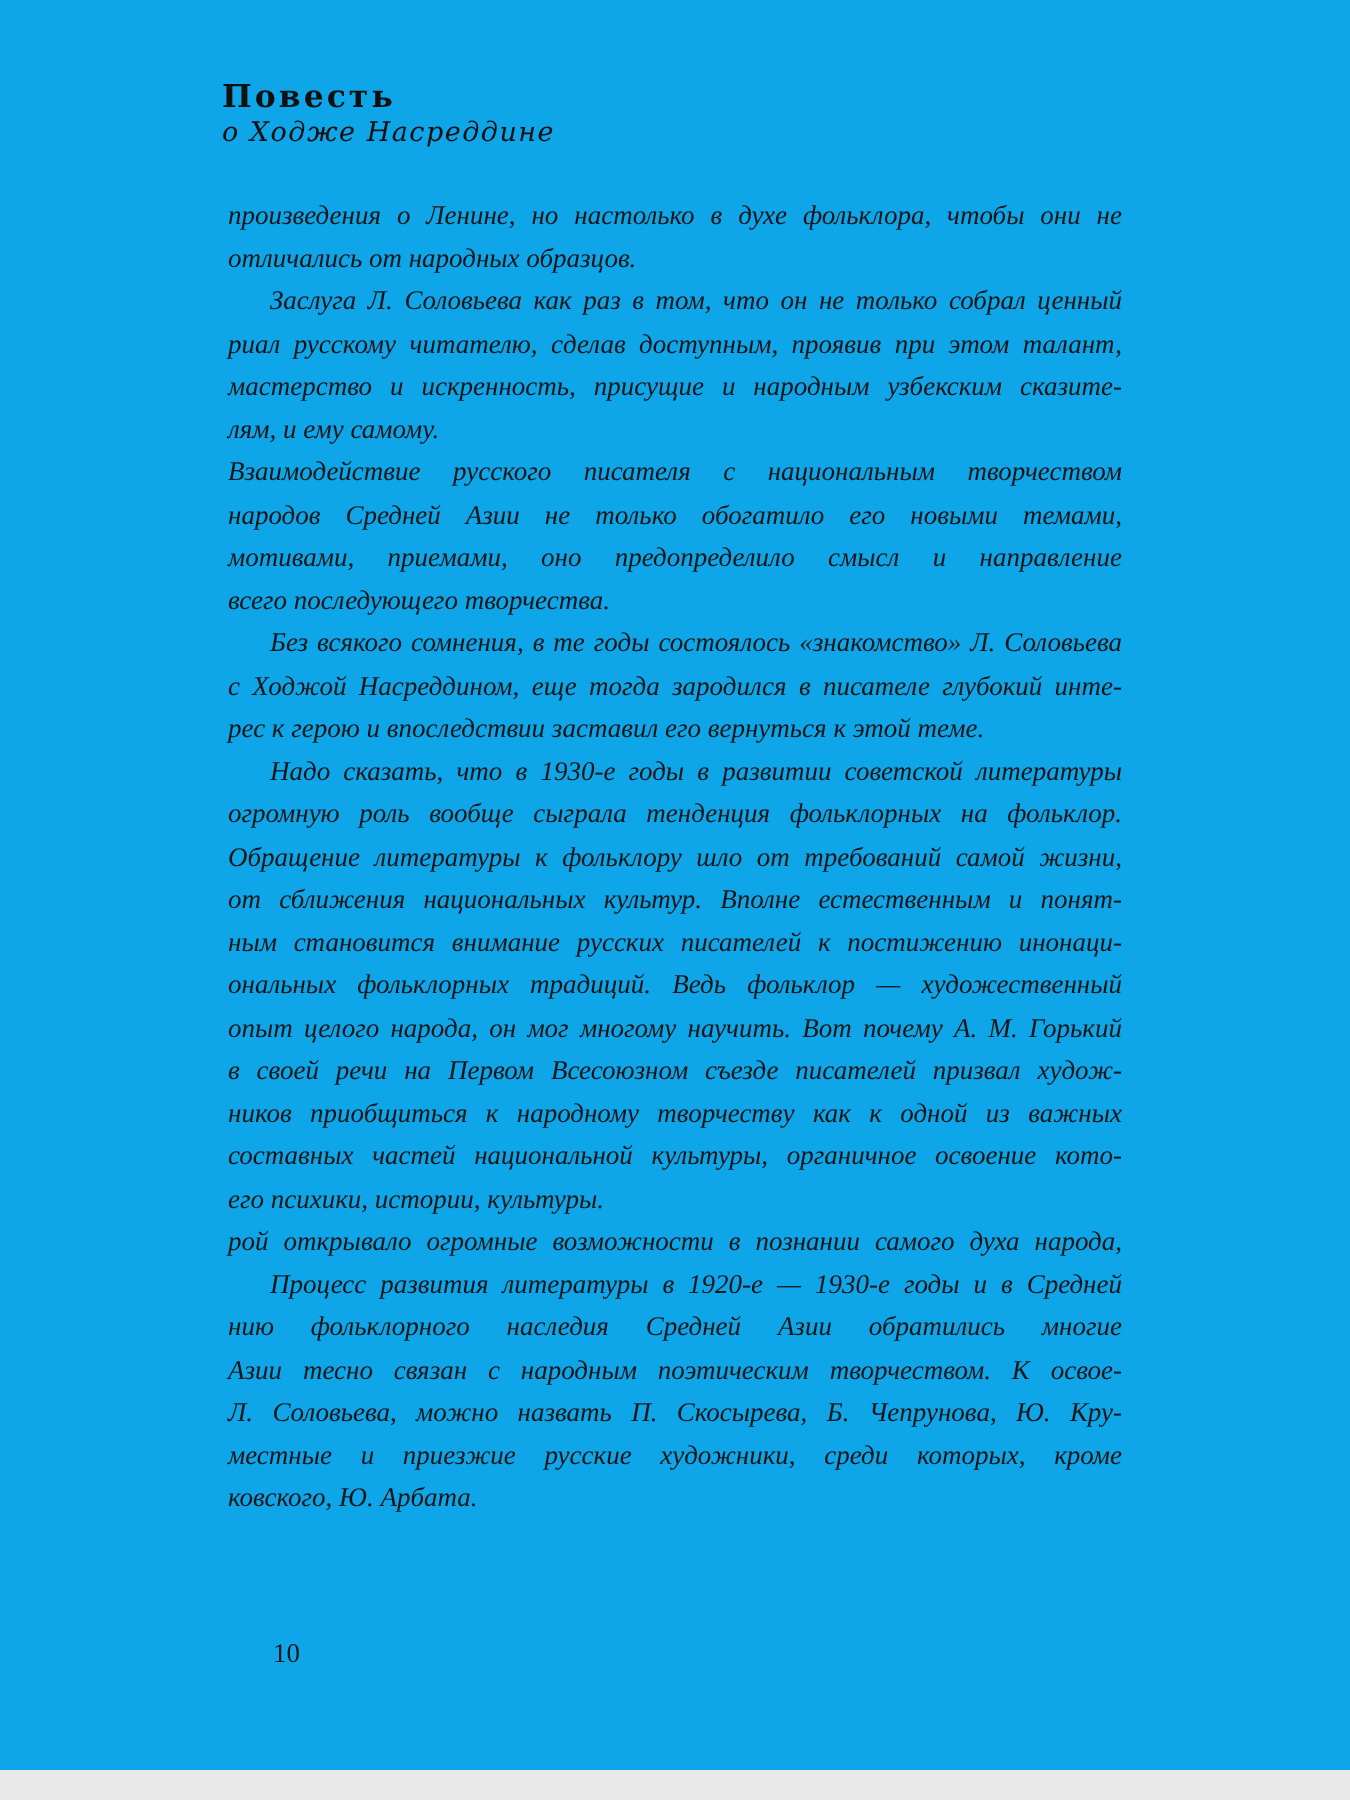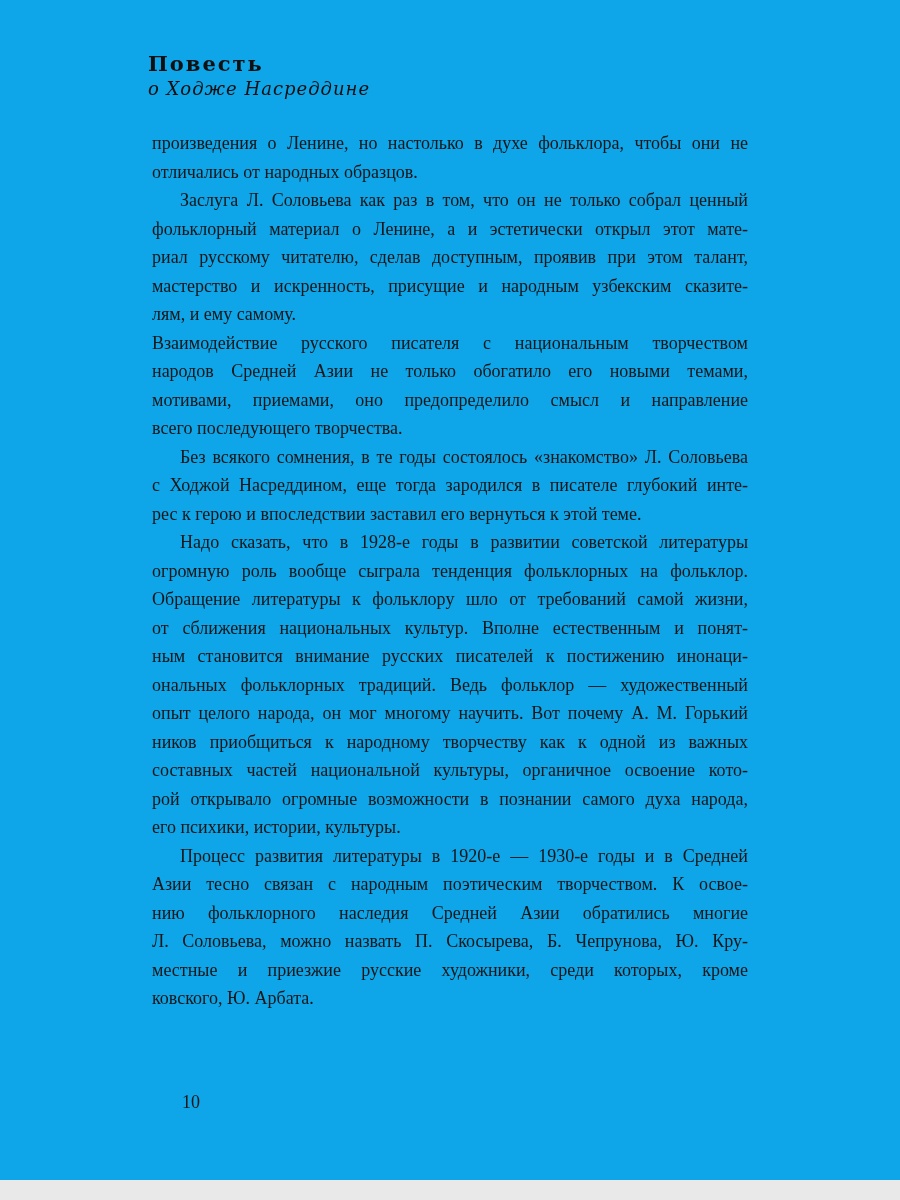--- a/index.html
+++ b/index.html
@@ -45,20 +45,21 @@
     width: 596px;
     font-family: "Liberation Serif", serif;
     font-size: 18px;
     line-height: 28.5px;
     color: #161616;
   }
   .line {
     text-align: justify;
     text-align-last: justify;
     white-space: normal;
+    font-style: italic;
   }
   .line.last {
     text-align-last: left;
   }
   .line.indent {
     text-indent: 28px;
   }
   .page-number {
     position: absolute;
     left: 152px;
@@ -76,45 +77,45 @@
 
   <header class="running-head">
     <div class="rh-line1">Повесть</div>
     <div class="rh-line2">о Ходже Насреддине</div>
   </header>
 
   <main class="text-block">
       <div class="line">произведения о Ленине, но настолько в духе фольклора, чтобы они не</div>
       <div class="line last">отличались от народных образцов.</div>
       <div class="line indent">Заслуга Л. Соловьева как раз в том, что он не только собрал ценный</div>
-      <div class="line">фольклорный материал о Ленине, а и эстетически открыл этот мате-</div>
       <div class="line">риал русскому читателю, сделав доступным, проявив при этом талант,</div>
       <div class="line">мастерство и искренность, присущие и народным узбекским сказите-</div>
       <div class="line last">лям, и ему самому.</div>
       <div class="line">Взаимодействие русского писателя с национальным творчеством</div>
       <div class="line">народов Средней Азии не только обогатило его новыми темами,</div>
       <div class="line">мотивами, приемами, оно предопределило смысл и направление</div>
       <div class="line last">всего последующего творчества.</div>
       <div class="line indent">Без всякого сомнения, в те годы состоялось «знакомство» Л. Соловьева</div>
       <div class="line">с Ходжой Насреддином, еще тогда зародился в писателе глубокий инте-</div>
       <div class="line last">рес к герою и впоследствии заставил его вернуться к этой теме.</div>
-      <div class="line indent">Надо сказать, что в 1928-е годы в развитии советской литературы</div>
+      <div class="line indent">Надо сказать, что в 1930-е годы в развитии советской литературы</div>
       <div class="line">огромную роль вообще сыграла тенденция фольклорных на фольклор.</div>
       <div class="line">Обращение литературы к фольклору шло от требований самой жизни,</div>
       <div class="line">от сближения национальных культур. Вполне естественным и понят-</div>
       <div class="line">ным становится внимание русских писателей к постижению инонаци-</div>
       <div class="line">ональных фольклорных традиций. Ведь фольклор — художественный</div>
       <div class="line">опыт целого народа, он мог многому научить. Вот почему А. М. Горький</div>
+      <div class="line">в своей речи на Первом Всесоюзном съезде писателей призвал худож-</div>
       <div class="line">ников приобщиться к народному творчеству как к одной из важных</div>
       <div class="line">составных частей национальной культуры, органичное освоение кото-</div>
+      <div class="line last">его психики, истории, культуры.</div>
       <div class="line">рой открывало огромные возможности в познании самого духа народа,</div>
-      <div class="line last">его психики, истории, культуры.</div>
       <div class="line indent">Процесс развития литературы в 1920-е — 1930-е годы и в Средней</div>
+      <div class="line">нию фольклорного наследия Средней Азии обратились многие</div>
       <div class="line">Азии тесно связан с народным поэтическим творчеством. К освое-</div>
-      <div class="line">нию фольклорного наследия Средней Азии обратились многие</div>
       <div class="line">Л. Соловьева, можно назвать П. Скосырева, Б. Чепрунова, Ю. Кру-</div>
       <div class="line">местные и приезжие русские художники, среди которых, кроме</div>
       <div class="line last">ковского, Ю. Арбата.</div>
     </main>
 
   <div class="page-number">10</div>
 
 </div>
 
 </body></html>

